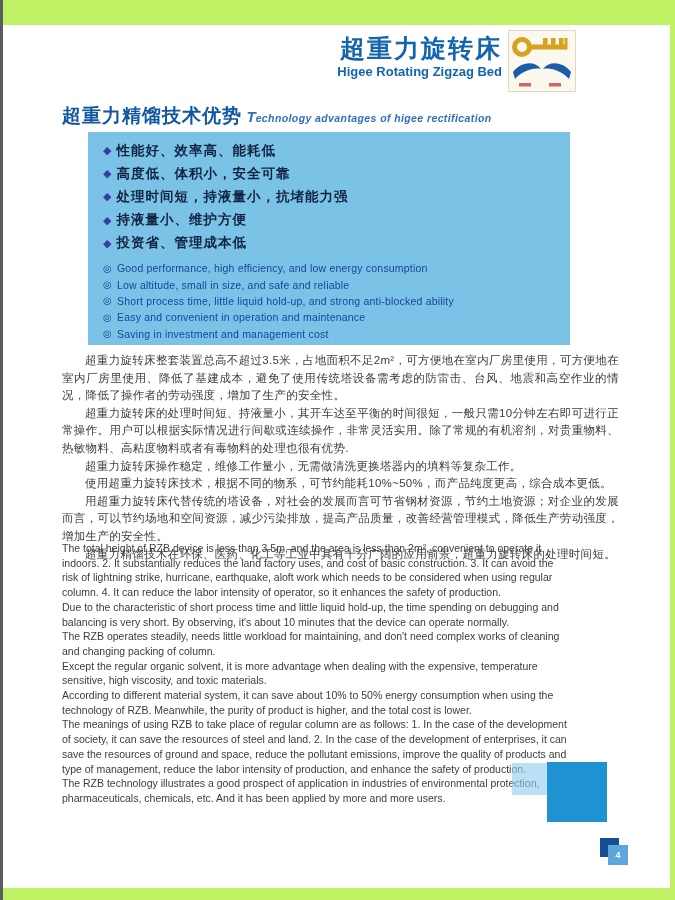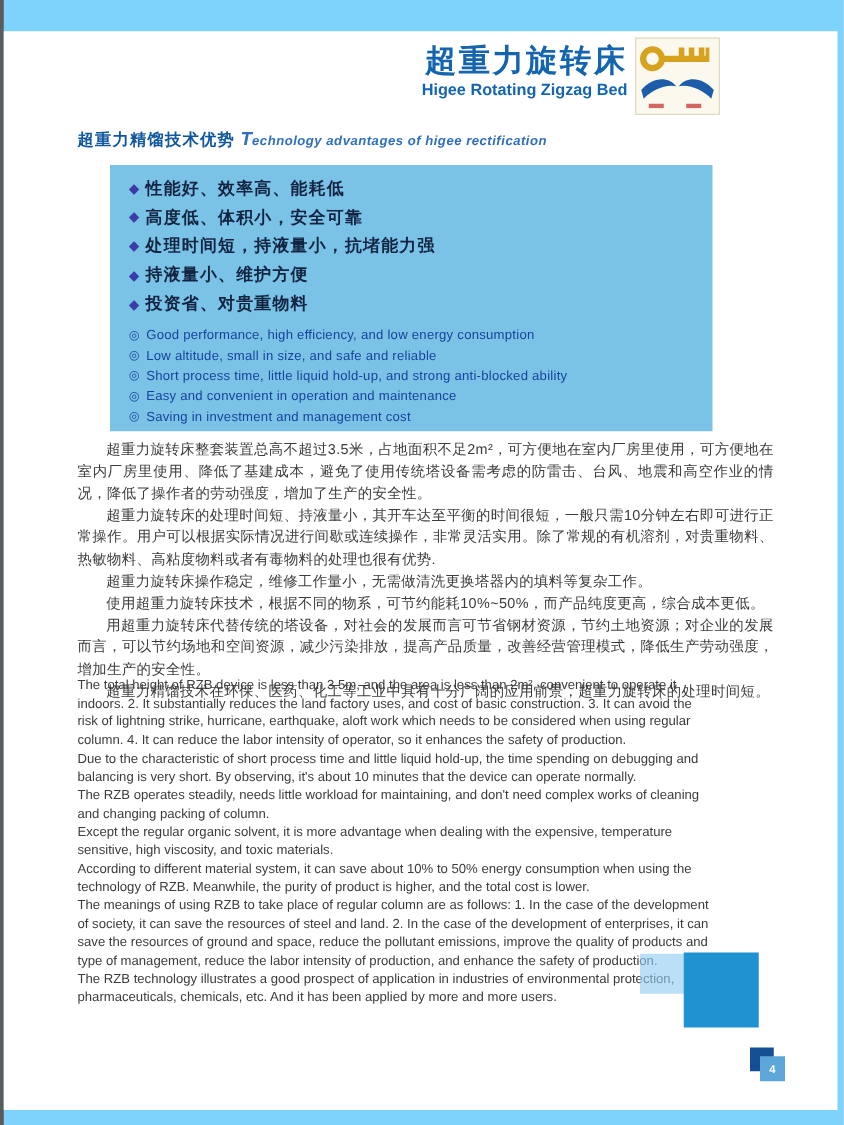--- a/index.html
+++ b/index.html
@@ -1,18 +1,18 @@
 <!DOCTYPE html>
 <html><head>
 <meta charset="utf-8">
 <style>
   html,body { margin:0; padding:0; background:#cfcfcd; }
   .stage {
     position:relative; width:675px; height:900px; margin:0 auto;
-    background:#7dd3fc; overflow:hidden;
+    background:#bef264; overflow:hidden;
     font-family:"Liberation Sans","DejaVu Sans",sans-serif;
   }
   .spine { position:absolute; left:0; top:0; width:3px; height:900px; background:#5a5b5d; }
   .page  { position:absolute; left:3px; top:25px; width:667px; height:863px; background:#ffffff; }
 
   
   .title-cn {
     position:absolute; left:298px; top:32px; width:204px;
     text-align:right; font-size:25px; font-weight:bold;
     color:#1465AE; letter-spacing:2px; white-space:nowrap;
@@ -22,21 +22,21 @@
     text-align:right; font-size:13px; font-weight:bold; 
     color:#1465AE; white-space:nowrap;
   }
   .logo {
     position:absolute; left:508px; top:30px; width:68px; height:62px;
     background:#FBF9ED; border:1px solid #E0DAC2; box-sizing:border-box;
   }
 
   
   .section-heading { position:absolute; left:62px; top:103px; white-space:nowrap; }
-  .section-cn { font-size:13px; font-weight:bold; color:#10579F; letter-spacing:1px; }
+  .section-cn { font-size:19px; font-weight:bold; color:#10579F; letter-spacing:1px; }
   .section-en { font-style:italic; font-weight:bold; color:#2F6FBC; }
   .section-en .initial { font-size:15px; }
   .section-en .rest   { font-size:10.5px; letter-spacing:0.4px; }
 
   
   .highlight-box {
     position:absolute; left:88px; top:132px; width:482px; height:213px;
     background:#7AC3E7; box-sizing:border-box; padding:7px 10px 0 15px;
   }
   .hl-list { list-style:none; margin:0; padding:0; }
@@ -121,21 +121,21 @@
       <li>
           <span class="bullet">◆</span>
           <span>处理时间短，持液量小，抗堵能力强</span>
         </li>
       <li>
           <span class="bullet">◆</span>
           <span>持液量小、维护方便</span>
         </li>
       <li>
           <span class="bullet">◆</span>
-          <span>投资省、对贵重物料</span>
+          <span>投资省、管理成本低</span>
         </li>
     </ul>
     <ul class="hl-list hl-en">
       <li>
           <span class="bullet">◎</span>
           <span>Good performance, high efficiency, and low energy consumption</span>
         </li>
       <li>
           <span class="bullet">◎</span>
           <span>Low altitude, small in size, and safe and reliable</span>

